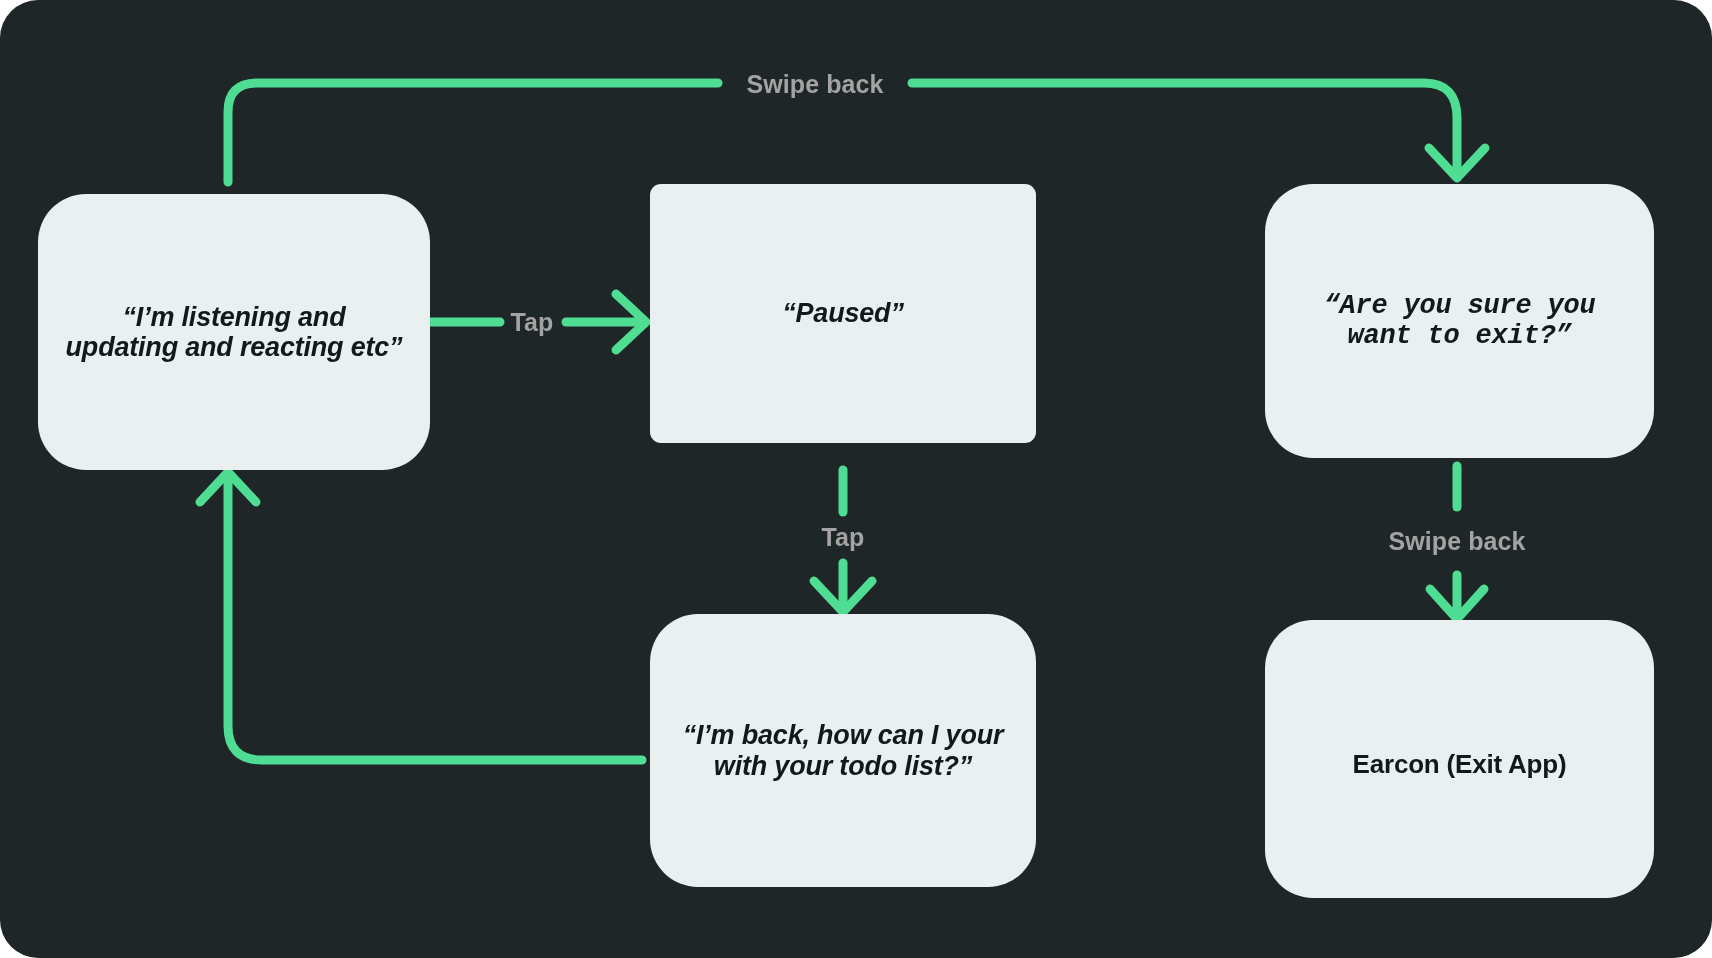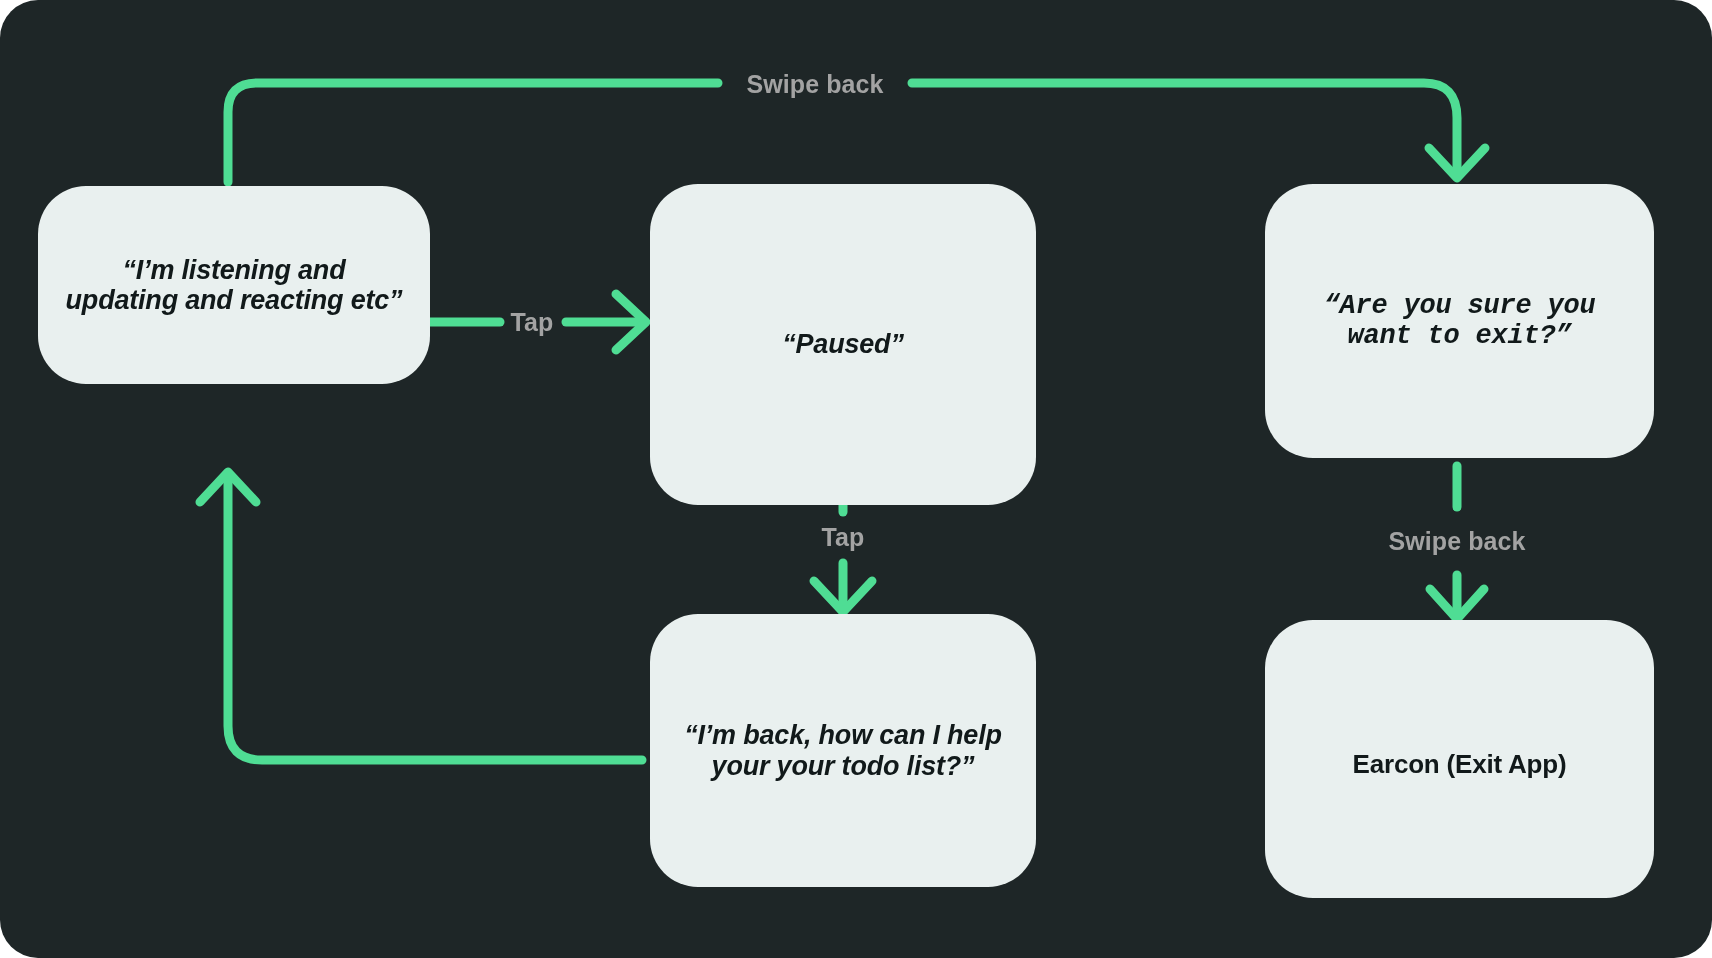--- a/index.html
+++ b/index.html
@@ -88,34 +88,34 @@
 
         <path d="M 642 760 L 262 760 Q 228 760 228 726 L 228 474"></path>
         <path d="M 200 502 L 228 472 L 256 502"></path>
 
         <path d="M 1457 466 L 1457 507"></path>
         <path d="M 1457 575 L 1457 617"></path>
         <path d="M 1430 589 L 1457 619 L 1484 589"></path>
       </g>
     </svg>
 
-    <div class="node" style="left:38px; top:186px; width:392px; height:198px;">
+    <div class="node" style="left:38px; top:194px; width:392px; height:276px;">
       <div class="node-label">“I’m listening and updating and reacting etc”</div>
     </div>
 
-    <div class="node" style="left:650px; top:184px; width:386px; height:321px;">
+    <div class="node" style="left:650px; top:184px; width:386px; height:259px;border-radius:11px;">
       <div class="node-label">“Paused”</div>
     </div>
 
     <div class="node" style="left:1265px; top:184px; width:389px; height:274px;font-family:Liberation Mono, monospace;">
       <div class="node-label">“Are you sure you want to exit?”</div>
     </div>
 
     <div class="node" style="left:650px; top:614px; width:386px; height:273px;">
-      <div class="node-label">“I’m back, how can I help your your todo list?”</div>
+      <div class="node-label">“I’m back, how can I your with your todo list?”</div>
     </div>
 
     <div class="node" style="left:1265px; top:620px; width:389px; height:278px;">
       <div class="node-label plain">Earcon (Exit App)</div>
     </div>
 
     <div class="edge-label" style="left:815px; top:84px;">Swipe back</div>
 
     <div class="edge-label" style="left:532px; top:322px;">Tap</div>
 

